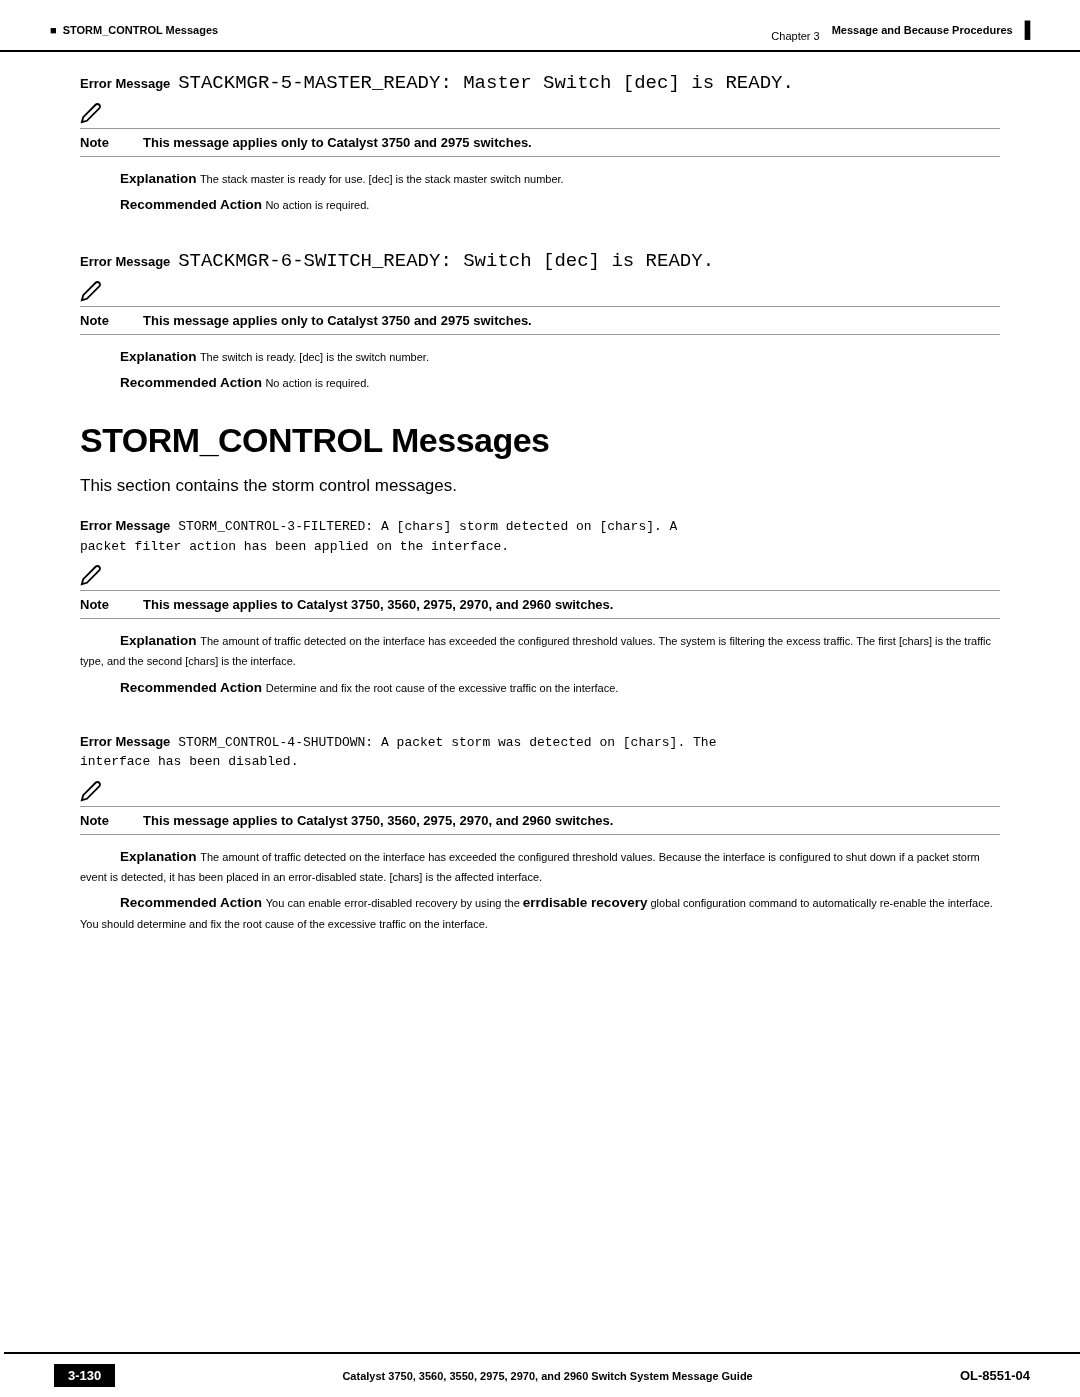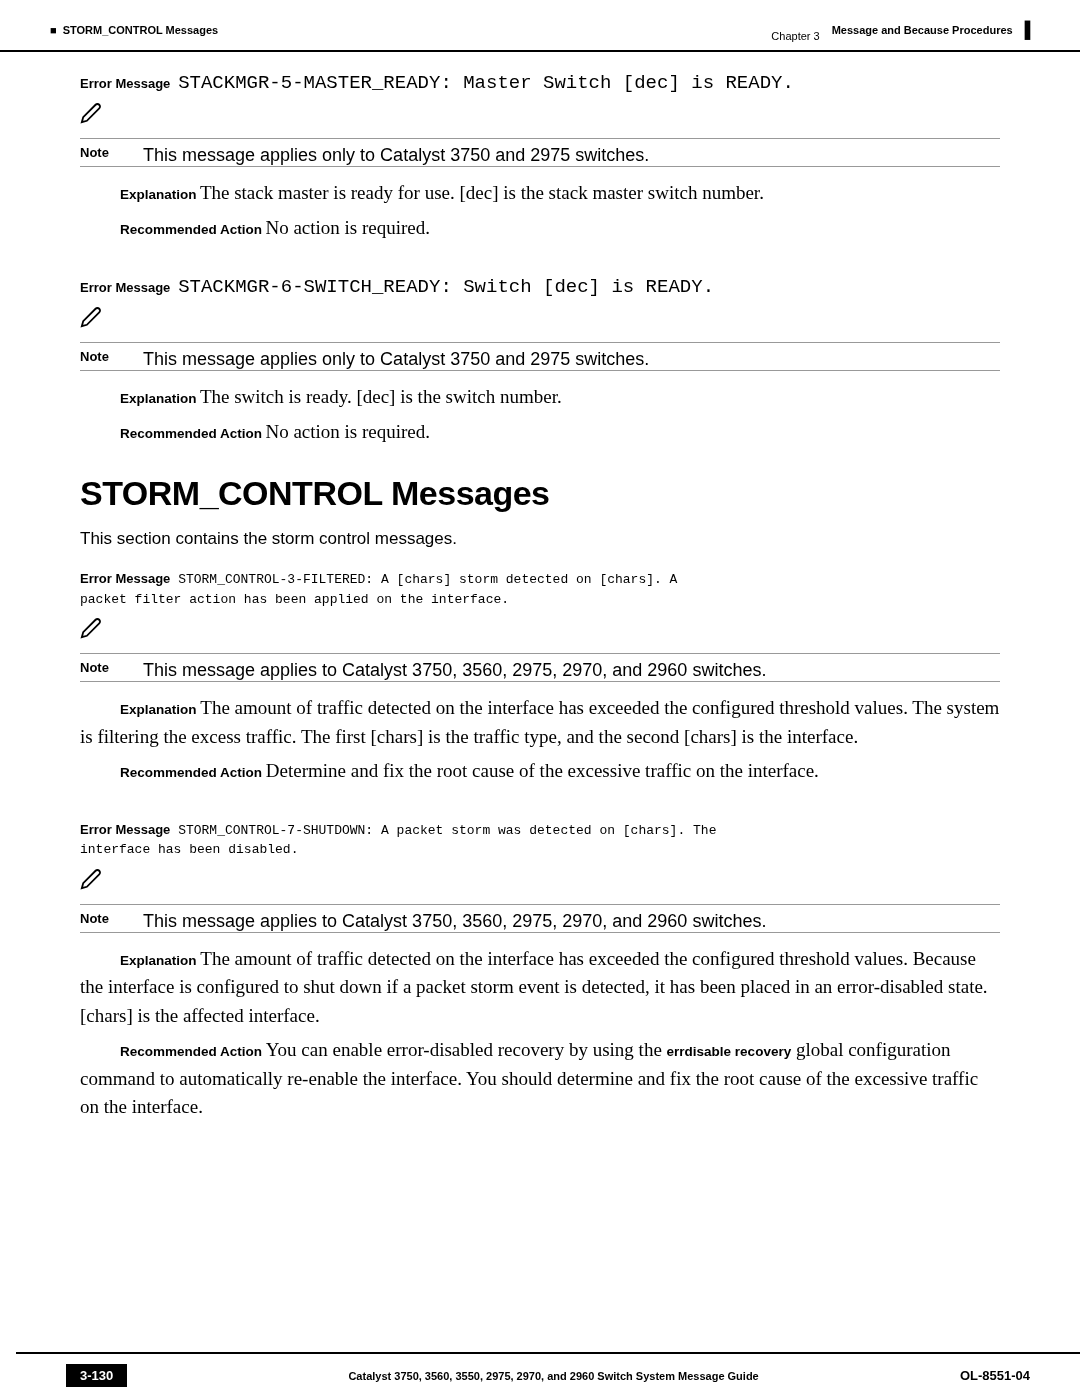--- a/index.html
+++ b/index.html
@@ -90,56 +90,57 @@
       display: flex;
       align-items: flex-start;
       margin-bottom: 0;
     }
 
     .note-box {
       border-top: 1px solid #999;
       border-bottom: 1px solid #999;
       display: flex;
       align-items: flex-start;
-      padding: 6px 0 0 0;
-      margin-top: 14px;
+      padding: 6px 0 6px 0;
+      margin-top: 4px;
       width: 100%;
     }
 
     .note-label {
       font-family: Arial, sans-serif;
       font-weight: bold;
       font-size: 13px;
       min-width: 55px;
       margin-right: 8px;
     }
 
     .note-text {
       font-family: Arial, sans-serif;
-      font-size: 18px;
+      font-size: 13px;
       flex: 1;
+      font-weight: bold;
     }
 
     
     .explanation-line {
       margin-bottom: 6px;
       font-size: 13.5px;
       line-height: 1.5;
     }
 
     .explanation-line .label {
       font-weight: bold;
       font-family: Arial, sans-serif;
       font-size: 13.5px;
       padding-left: 40px;
     }
 
     .explanation-line .text {
-      font-family: Liberation Serif, serif;
-      font-size: 19px;
+      font-family: Liberation Sans, sans-serif;
+      font-size: 11px;
     }
 
     .explanation-line .bold-text {
       font-weight: bold;
       font-family: Arial, sans-serif;
     }
 
     
     .section-heading {
       font-family: Arial, sans-serif;
@@ -152,21 +153,21 @@
     .section-intro {
       font-family: Arial, sans-serif;
       font-size: 17px;
       margin-bottom: 20px;
     }
 
     
     .page-footer {
       position: absolute;
       bottom: 0;
-      left: 16px;
+      left: 4px;
       right: 0;
       border-top: 2px solid #000;
       display: flex;
       align-items: center;
       padding: 10px 50px;
       background: #fff;
     }
 
     .footer-page-num {
       background: #000;
@@ -332,21 +333,21 @@
         <span class="text"> </span>
         <span class="text">Determine and fix the root cause of the excessive traffic on the interface.</span>
       </div>
     </div>
 
     <div class="spacer"></div>
 
     <div class="error-block">
       <div class="multiline-code">
         <span class="label">Error Message</span>
-        <span> STORM_CONTROL-7-SHUTDOWN: A packet storm was detected on [chars]. The</span><br>
+        <span> STORM_CONTROL-4-SHUTDOWN: A packet storm was detected on [chars]. The</span><br>
         <span>interface has been disabled.</span>
       </div>
 
       <div class="note-container">
         <div class="note-pencil-row">
           <svg class="pencil-svg" viewBox="0 0 24 24" fill="none" stroke="#000" stroke-width="2">
             <path d="M17 3a2.828 2.828 0 1 1 4 4L7.5 20.5 2 22l1.5-5.5L17 3z"></path>
           </svg>
         </div>
         <div class="note-box">

